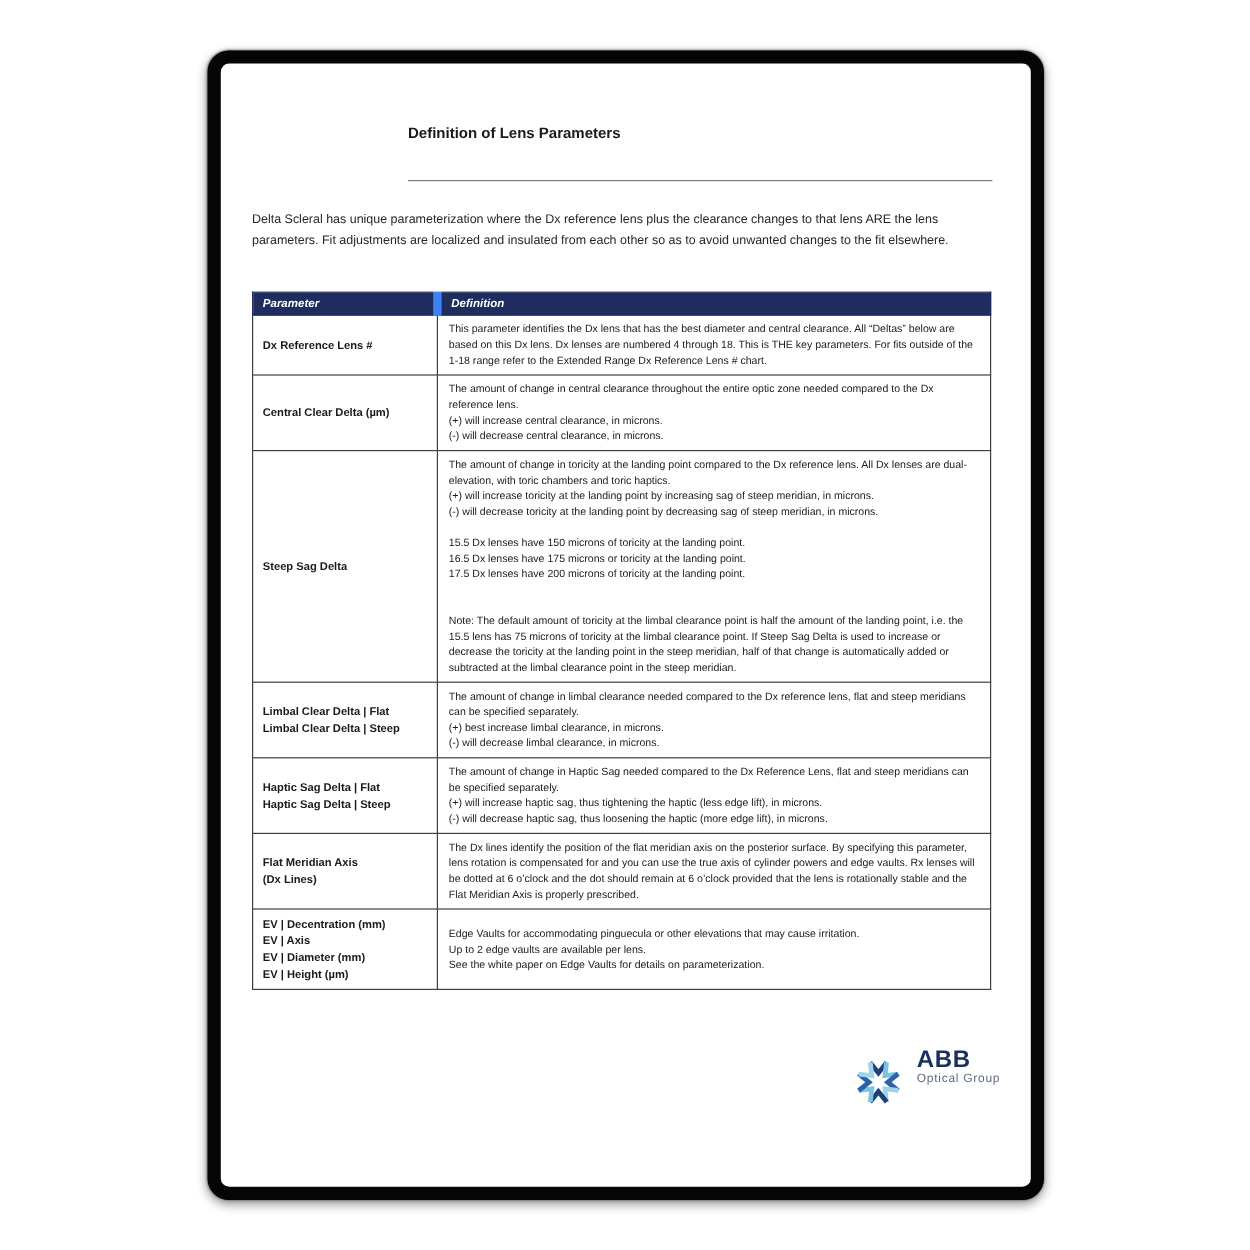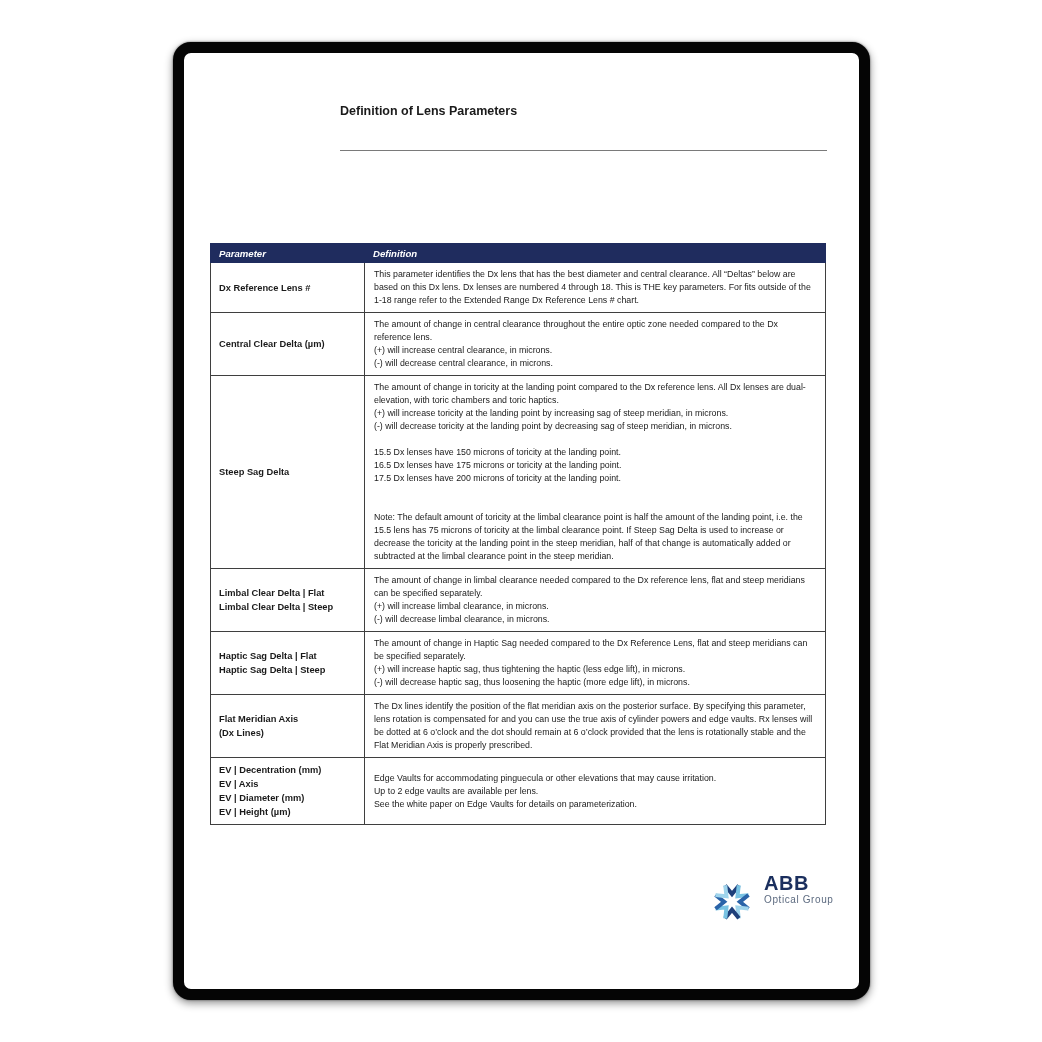--- a/index.html
+++ b/index.html
@@ -29,21 +29,21 @@
 
   
   .params-table { position: absolute; left: 26px; top: 190px; width: 616px;
     border-collapse: collapse; table-layout: fixed; }
   .params-table th, .params-table td { border: 1px solid #3f3f3f; vertical-align: middle; }
   .params-table th {
     background: var(--header-bg, #1f2c5e); color: #ffffff; font-style: italic;
     font-weight: bold; font-size: 9.6px; text-align: left; height: 19px;
     padding: 2px 8px; border-color: #1f2c5e;
   }
-  .params-table th + th { border-left: 1px solid #3b82f6; }
+  .params-table th + th { border-left: 7px solid #3b82f6; }
   .col-param { width: 154px; }
   .param-cell { padding: 5px 8px; }
   .param-line { font-size: 9.3px; font-weight: bold; color: #1a1a1a; line-height: 14px; }
   .def-cell { padding: 5px 10px 5px 9px; }
   .def-line { font-size: 8.8px; color: #1a1a1a; line-height: 13px; }
   .def-line.blank { height: 13px; }
 
   
   .footer-brand { position: absolute; left: 522px; top: 820px; display: flex;
     align-items: flex-start; }
@@ -56,20 +56,21 @@
 </head>
 <body>
 
 <div class="page">
   <div class="content">
 
 
     <div class="doc-title">Definition of Lens Parameters</div>
     <div class="title-rule"></div>
 
+    <div class="intro">Delta Scleral has unique parameterization where the Dx reference lens plus the clearance changes to that lens ARE the lens parameters.  Fit adjustments are localized and insulated from each other so as to avoid unwanted changes to the fit elsewhere.</div>
 
     <table class="params-table">
       <colgroup>
           <col class="col-param">
           <col>
         </colgroup>
       <thead>
         <tr>
           <th>Parameter</th>
           <th>Definition</th>
@@ -111,21 +112,21 @@
               <div class="def-line">Note: The default amount of toricity at the limbal clearance point is half the amount of the landing point, i.e. the 15.5 lens has 75 microns of toricity at the limbal clearance point. If Steep Sag Delta is used to increase or decrease the toricity at the landing point in the steep meridian, half of that change is automatically added or subtracted at the limbal clearance point in the steep meridian.</div>
             </td>
           </tr>
           <tr>
             <td class="param-cell">
               <div class="param-line">Limbal Clear Delta | Flat</div>
               <div class="param-line">Limbal Clear Delta | Steep</div>
             </td>
             <td class="def-cell">
               <div class="def-line">The amount of change in limbal clearance needed compared to the Dx reference lens, flat and steep meridians can be specified separately.</div>
-              <div class="def-line">(+) will increase limbal clearance, in microns.</div>
+              <div class="def-line">(+) best increase limbal clearance, in microns.</div>
               <div class="def-line">(-) will decrease limbal clearance, in microns.</div>
             </td>
           </tr>
           <tr>
             <td class="param-cell">
               <div class="param-line">Haptic Sag Delta | Flat</div>
               <div class="param-line">Haptic Sag Delta | Steep</div>
             </td>
             <td class="def-cell">
               <div class="def-line">The amount of change in Haptic Sag needed compared to the Dx Reference Lens, flat and steep meridians can be specified separately.</div>

